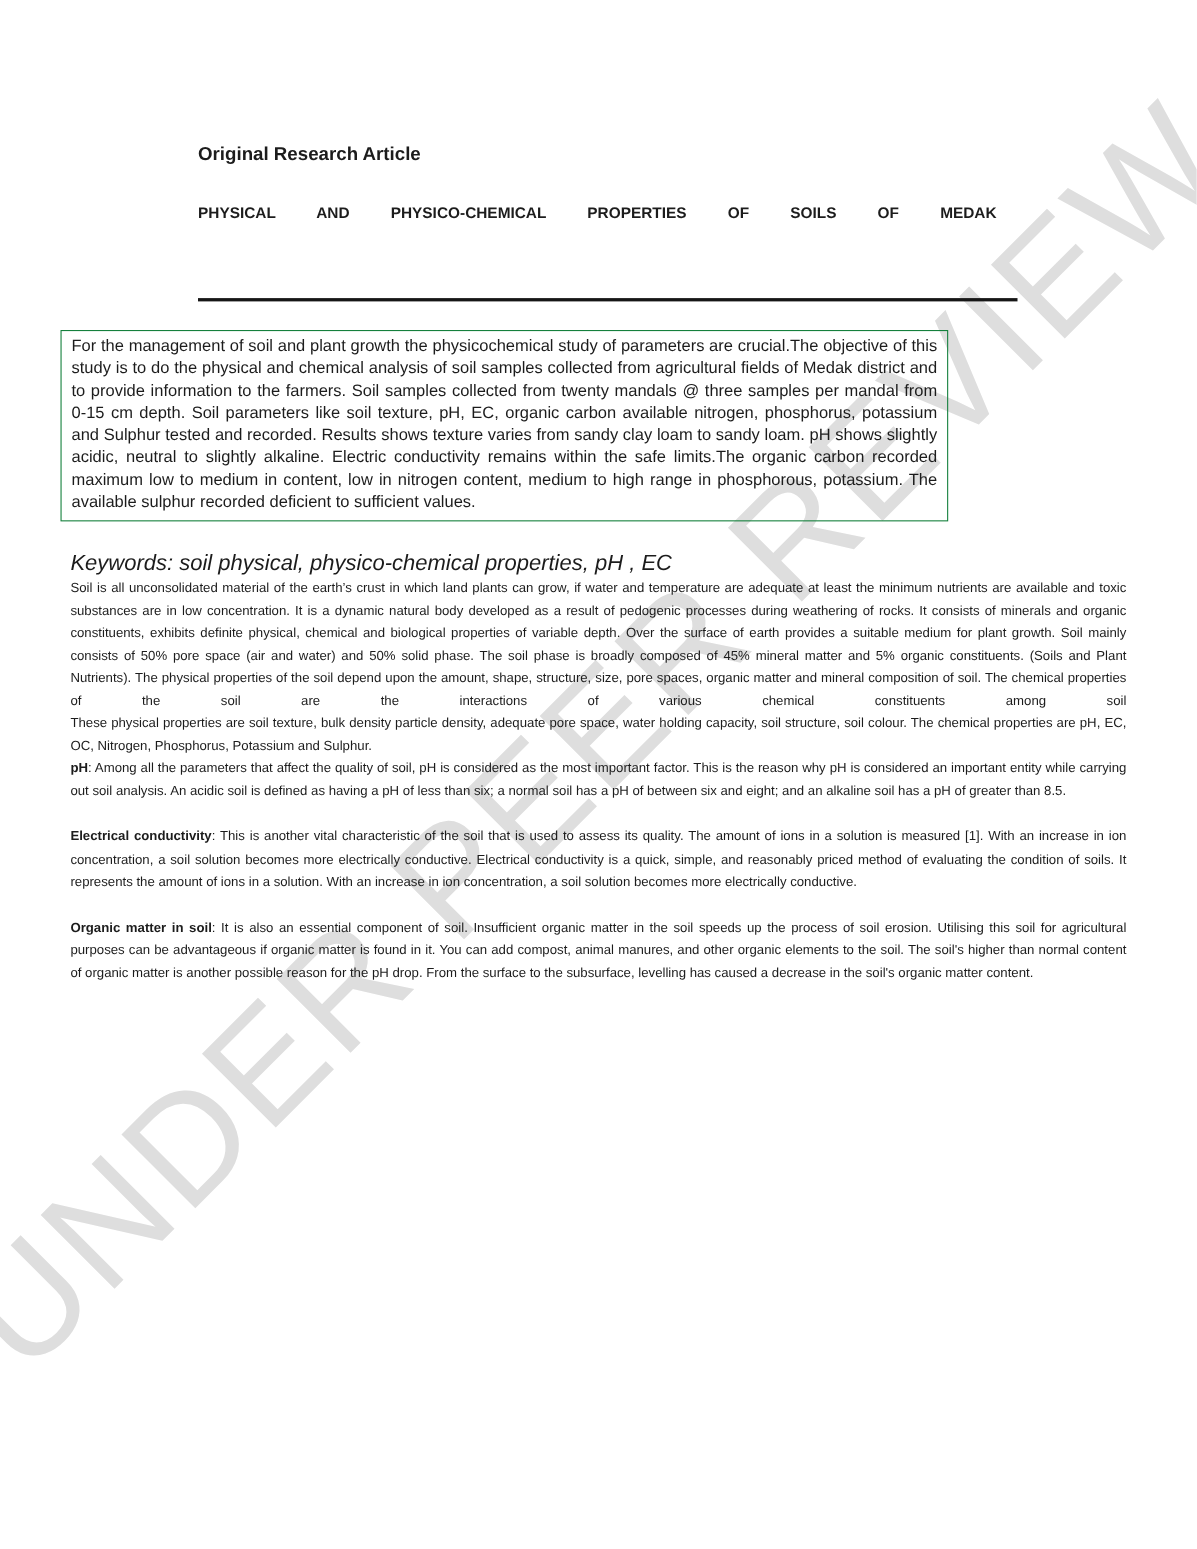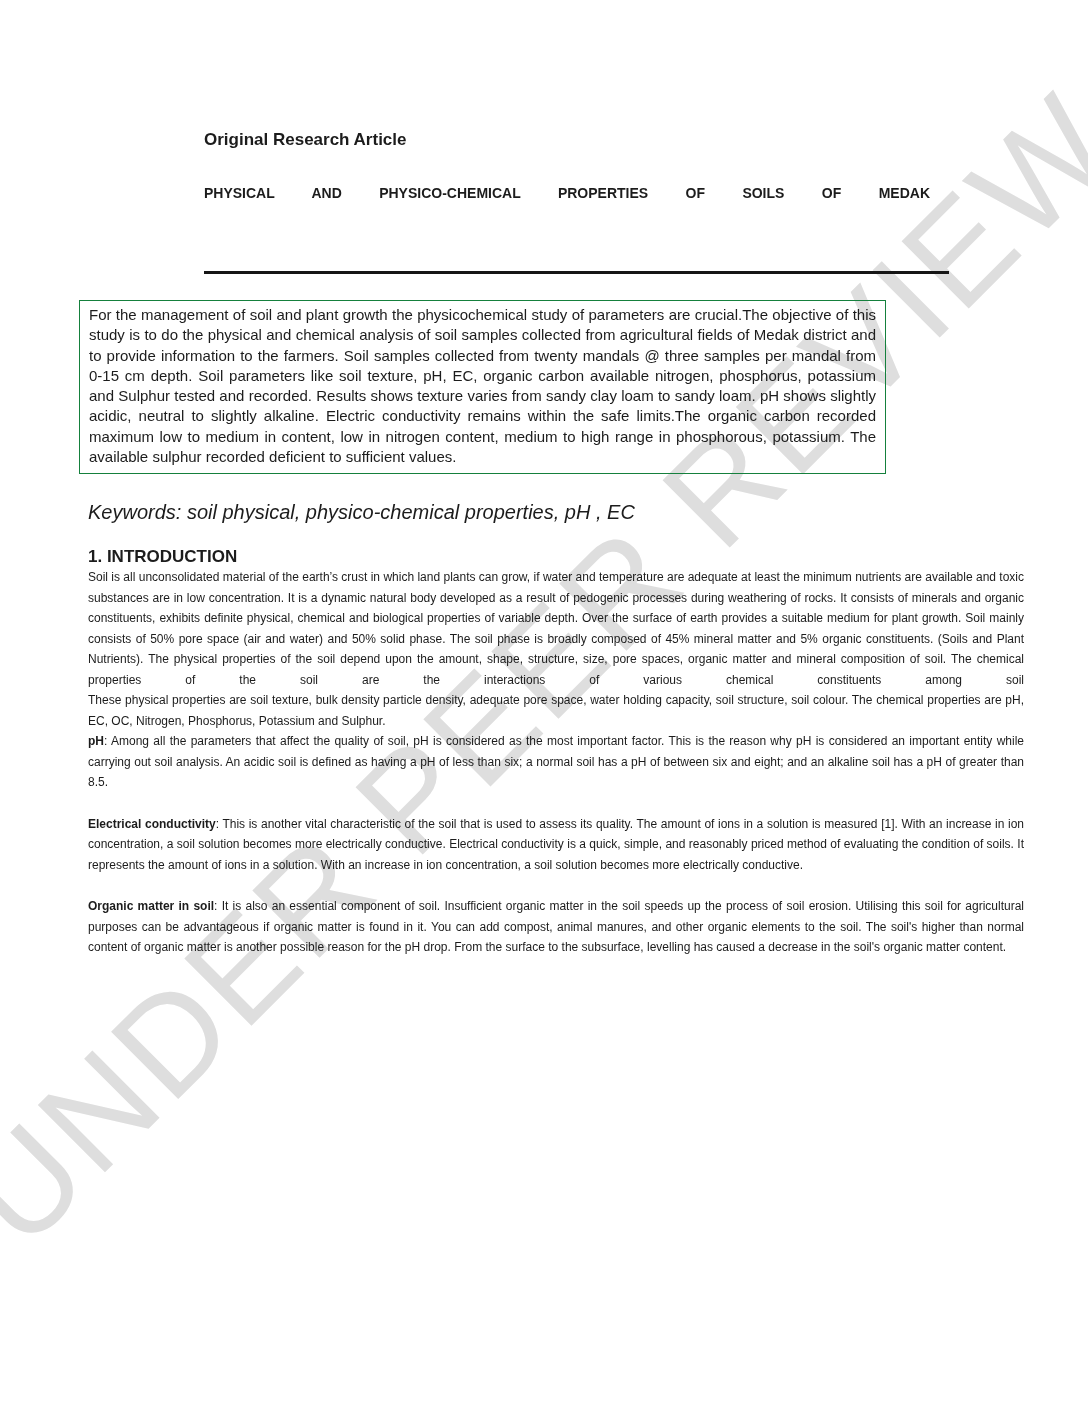--- a/index.html
+++ b/index.html
@@ -23,21 +23,21 @@
     letter-spacing: 4px;
     color: #dedede;
     white-space: nowrap;
     z-index: 0;
     font-weight: 400;
     user-select: none;
   }
   .content {
     position: relative;
     z-index: 1;
-    padding: 130px 64px 0 88px;
+    padding: 130px 64px 0 64px;
   }
   .article-type {
     font-size: 17px;
     font-weight: bold;
     margin-left: 116px;
     margin-bottom: 31px;
   }
   .title-line {
     font-size: 14px;
     font-weight: bold;
@@ -107,21 +107,20 @@
 
     <div class="rule"></div>
 
 
     <div class="abstract-box">
       <p class="abstract-text">For the management of soil and plant growth the physicochemical study of parameters are crucial.The objective of this study is to do the physical and chemical analysis of soil samples collected from agricultural fields of Medak district and to provide information to the farmers. Soil samples collected from twenty mandals @ three samples per mandal from 0-15 cm depth. Soil parameters like soil texture, pH, EC, organic carbon available nitrogen, phosphorus, potassium and Sulphur tested and recorded. Results shows texture varies from sandy clay loam to sandy loam. pH shows slightly acidic, neutral to slightly alkaline. Electric conductivity remains within the safe limits.The organic carbon recorded maximum low to medium in content, low in nitrogen content, medium to high range in phosphorous, potassium. The available sulphur recorded deficient to sufficient values.</p>
     </div>
 
     <p class="keywords">Keywords: soil physical, physico-chemical properties, pH , EC</p>
 
-    <h2 class="intro-heading">1. INTRODUCTION</h2>
 
     <div class="para justify-all">Soil is all unconsolidated material of the earth’s crust in which land plants can grow, if water and temperature are adequate at least the minimum nutrients are available and toxic substances are in low concentration. It is a dynamic natural body developed as a result of pedogenic processes during weathering of rocks. It consists of minerals and organic constituents, exhibits definite physical, chemical and biological properties of variable depth. Over the surface of earth provides a suitable medium for plant growth. Soil mainly consists of 50% pore space (air and water) and 50% solid phase. The soil phase is broadly composed of 45% mineral matter and 5% organic constituents. (Soils and Plant Nutrients). The physical properties of the soil depend upon the amount, shape, structure, size, pore spaces, organic matter and mineral composition of soil. The chemical properties of the soil are the interactions of various chemical constituents among soil</div>
 
 
     <div class="para">These physical properties are soil texture, bulk density particle density, adequate pore space, water holding capacity, soil structure, soil colour. The chemical properties are pH, EC, OC, Nitrogen, Phosphorus, Potassium and Sulphur.</div>
 
 
     <p class="para"><span class="bold">pH</span><span>: Among all the parameters that affect the quality of soil, pH is considered as the most important factor. This is the reason why pH is considered an important entity while carrying out soil analysis. An acidic soil is defined as having a pH of less than six; a normal soil has a pH of between six and eight; and an alkaline soil has a pH of greater than 8.5.</span></p>
 
     <p class="para gap"><span class="bold">Electrical conductivity</span><span>: This is another vital characteristic of the soil that is used to assess its quality. The amount of ions in a solution is measured [1]. With an increase in ion concentration, a soil solution becomes more electrically conductive. Electrical conductivity is a quick, simple, and reasonably priced method of evaluating the condition of soils. It represents the amount of ions in a solution. With an increase in ion concentration, a soil solution becomes more electrically conductive.</span></p>

